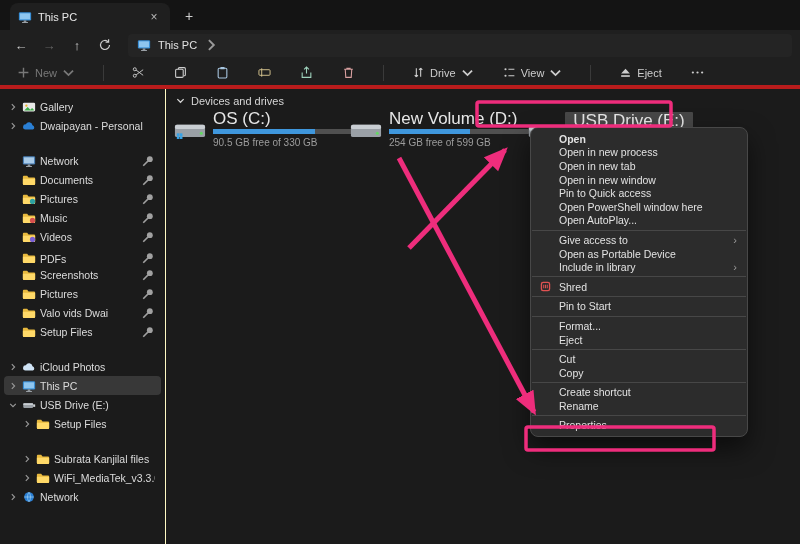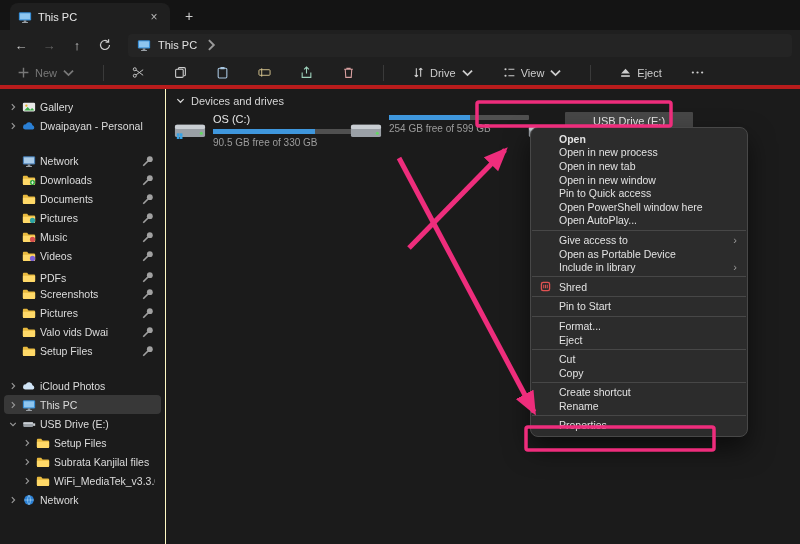--- a/index.html
+++ b/index.html
@@ -48,21 +48,21 @@
   .pin svg{width:10px;height:10px;}
   .sb-gap{height:16px;}
   
   .content{flex:1;position:relative;padding:5px 0 0 8px;background:#1b1b1b;}
   .section-hdr{display:flex;align-items:center;gap:6px;font-size:11px;color:#d6d6d6;height:13px;margin:0 0 5px 2px;}
   .section-hdr .ic svg{width:9px;height:9px;}
   .drives-row{display:flex;}
   .drive-tile{display:flex;gap:7px;width:176px;}
   .drive-ic svg{width:32px;height:25px;}
   .drive-info{flex:1;min-width:0;}
-  .drive-name{font-size:11px;color:#e6e6e6;white-space:nowrap;line-height:14px;}
+  .drive-name{font-size:17px;color:#e6e6e6;white-space:nowrap;line-height:14px;}
   .usb-label{background:#474747;padding:2px 8px;width:128px;text-align:center;line-height:14px;border-radius:1px;}
   .drive-bar{height:5px;background:#505050;border-radius:1px;margin:3px 0 3px;width:140px;}
   .drive-fill{height:100%;background:#3f97dd;}
   .drive-free{font-size:10px;color:#9c9c9c;white-space:nowrap;}
   
   .menu{position:absolute;left:530px;top:127px;width:218px;background:#2c2c2c;border:1px solid #484848;
         border-radius:8px;padding:4px 0;box-shadow:0 12px 26px rgba(0,0,0,.55);z-index:5;}
   .menu-item{position:relative;height:13.6px;display:flex;align-items:center;font-size:10.5px;
              color:#e2e2e2;padding:0 10px 0 28px;white-space:nowrap;}
   .menu-item.default{font-weight:bold;}
@@ -284,38 +284,20 @@
               <path d="M4.9 5.1L1.6 8.4" stroke="#b9b9b9" stroke-width="1.1"></path>
             </svg>
           </span>
         </div>
         <div class="sb-item" style="padding-left: 4px;">
           <span class="chev"></span>
           <span class="ic">
             <svg viewBox="0 0 16 13">
               <path d="M1 3.2c0-.9.6-1.5 1.5-1.5h3.4l1.6 1.8h6c.9 0 1.5.6 1.5 1.5v5.8c0 .9-.6 1.5-1.5 1.5h-11c-.9 0-1.5-.6-1.5-1.5z" fill="#e8b93e"></path>
               <path d="M1 5h14v5.8c0 .9-.6 1.5-1.5 1.5h-11C1.6 12.3 1 11.7 1 10.8z" fill="#ffd968"></path>
-              <circle cx="12" cy="9.3" r="3" fill="#3fae49"></circle>
-              <path d="M12 7.8v2.6M10.9 9.4l1.1 1.1 1.1-1.1" stroke="#fff" stroke-width="0.9" fill="none"></path>
-            </svg>
-          </span>
-          <span class="sb-label">Downloads</span>
-          <span class="ic pin">
-            <svg viewBox="0 0 10 10">
-              <circle cx="6.3" cy="3.7" r="2.1" fill="#b9b9b9"></circle>
-              <path d="M4.9 5.1L1.6 8.4" stroke="#b9b9b9" stroke-width="1.1"></path>
-            </svg>
-          </span>
-        </div>
-        <div class="sb-item" style="padding-left: 4px;">
-          <span class="chev"></span>
-          <span class="ic">
-            <svg viewBox="0 0 16 13">
-              <path d="M1 3.2c0-.9.6-1.5 1.5-1.5h3.4l1.6 1.8h6c.9 0 1.5.6 1.5 1.5v5.8c0 .9-.6 1.5-1.5 1.5h-11c-.9 0-1.5-.6-1.5-1.5z" fill="#e8b93e"></path>
-              <path d="M1 5h14v5.8c0 .9-.6 1.5-1.5 1.5h-11C1.6 12.3 1 11.7 1 10.8z" fill="#ffd968"></path>
             </svg>
           </span>
           <span class="sb-label">Documents</span>
           <span class="ic pin">
             <svg viewBox="0 0 10 10">
               <circle cx="6.3" cy="3.7" r="2.1" fill="#b9b9b9"></circle>
               <path d="M4.9 5.1L1.6 8.4" stroke="#b9b9b9" stroke-width="1.1"></path>
             </svg>
           </span>
         </div>
@@ -502,21 +484,21 @@
             </svg>
           </span>
           <span class="ic">
             <svg viewBox="0 0 16 13">
               <path d="M1 3.2c0-.9.6-1.5 1.5-1.5h3.4l1.6 1.8h6c.9 0 1.5.6 1.5 1.5v5.8c0 .9-.6 1.5-1.5 1.5h-11c-.9 0-1.5-.6-1.5-1.5z" fill="#e8b93e"></path>
               <path d="M1 5h14v5.8c0 .9-.6 1.5-1.5 1.5h-11C1.6 12.3 1 11.7 1 10.8z" fill="#ffd968"></path>
             </svg>
           </span>
           <span class="sb-label">Setup Files</span>
         </div>
-        <div class="sb-item" style="padding-left: 18px;">
+        <div class="sb-item" style="padding-left: 18px; margin-top: 16px;">
           <span class="chev">
             <svg viewBox="0 0 8 8">
               <path d="M2.8 1.2L5.6 4 2.8 6.8" fill="none" stroke="currentColor" stroke-width="1.1"></path>
             </svg>
           </span>
           <span class="ic">
             <svg viewBox="0 0 16 13">
               <path d="M1 3.2c0-.9.6-1.5 1.5-1.5h3.4l1.6 1.8h6c.9 0 1.5.6 1.5 1.5v5.8c0 .9-.6 1.5-1.5 1.5h-11c-.9 0-1.5-.6-1.5-1.5z" fill="#e8b93e"></path>
               <path d="M1 5h14v5.8c0 .9-.6 1.5-1.5 1.5h-11C1.6 12.3 1 11.7 1 10.8z" fill="#ffd968"></path>
             </svg>
@@ -585,20 +567,21 @@
         </div>
         <div class="drive-tile">
           <span class="ic drive-ic">
             <svg viewBox="0 0 34 26">
               <rect x="1" y="7" width="32" height="13" rx="2" fill="#9aa0a6"></rect>
               <rect x="1" y="7" width="32" height="4.5" rx="2" fill="#c9ced3"></rect>
               <circle cx="29" cy="16" r="1.6" fill="#62d962"></circle>
             </svg>
           </span>
           <div class="drive-info">
+            <div class="drive-name">New Volume (D:)</div>
             <div class="drive-bar">
               <div class="drive-fill" style="width: 58%;"></div>
             </div>
             <div class="drive-free">254 GB free of 599 GB</div>
           </div>
         </div>
         <div class="drive-tile">
           <span class="ic drive-ic">
             <svg viewBox="0 0 34 26">
               <rect x="3" y="9" width="24" height="11" rx="2" fill="#9aa0a6"></rect>

